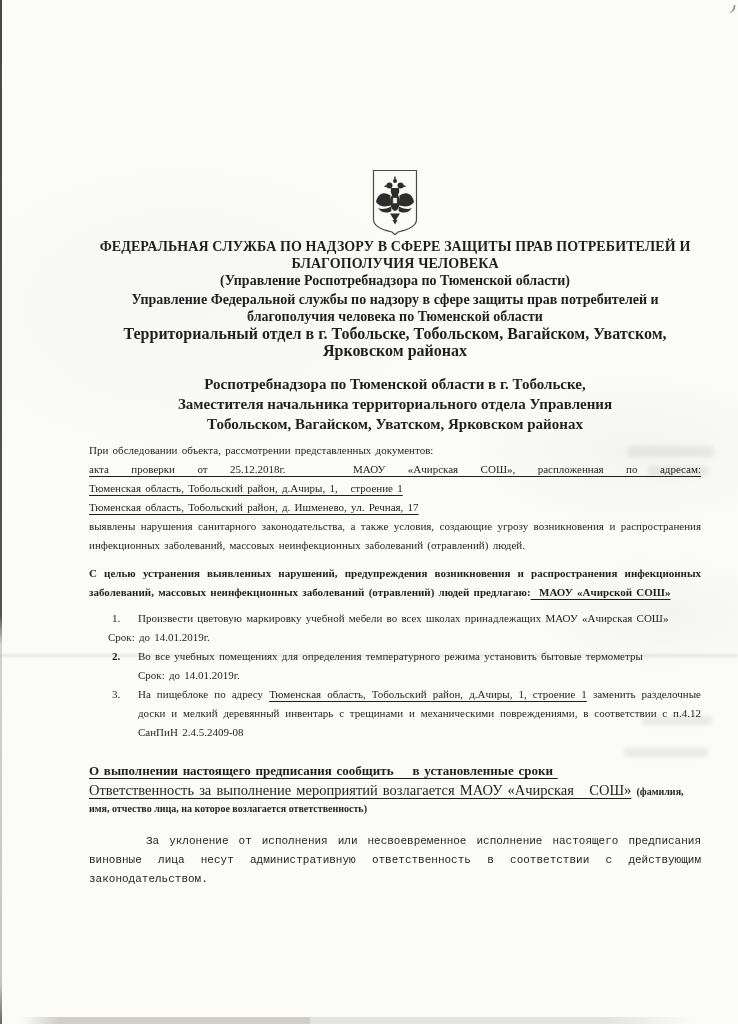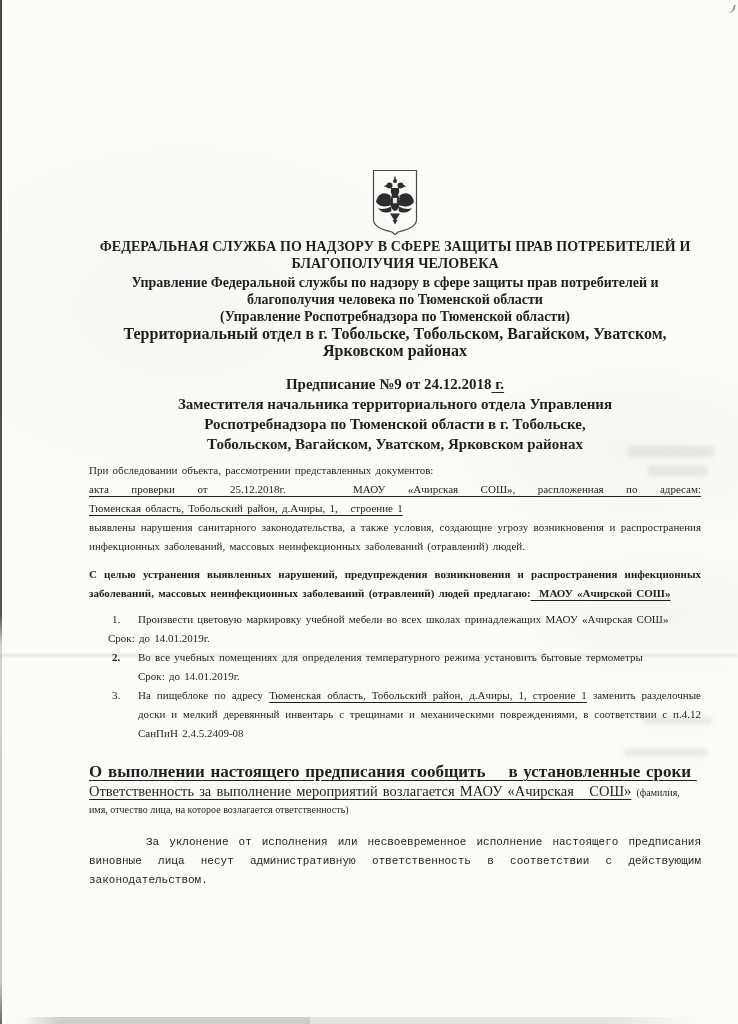--- a/index.html
+++ b/index.html
@@ -52,23 +52,23 @@
   .intro{margin-top:7px;}
   .purpose{margin-top:9px;font-weight:bold;}
 
   .olist{margin-top:7px;}
   .oli{display:flex;padding-left:23px;}
   .oli .num{min-width:26px;flex:0 0 26px;}
   .oli .txt{flex:1;}
   .deadline{margin:0;}
   .dl-left{padding-left:19px;}
 
-  .report-line{margin-top:19px;font-size:17px;line-height:19px;word-spacing:1.5px;}
+  .report-line{margin-top:19px;font-size:13px;line-height:19px;word-spacing:1.5px;}
   .resp-line{margin-top:1px;font-size:14.5px;line-height:19px;word-spacing:1.5px;}
-  .small{font-size:10px;word-spacing:normal;}
+  .small{font-size:10px;word-spacing:normal;font-weight:bold;}
   .note2{margin-top:1px;line-height:13px;}
   .liability{margin-top:17px;text-indent:57px;font-family:Liberation Mono, monospace;}
 </style>
 </head>
 <body>
 
 <div class="page">
   <div class="edge-left"></div>
   <div class="edge-bottom"></div>
   <div class="corner-mark"></div>
@@ -100,37 +100,37 @@
           <path d="M22.5,51 h5 l-2.5,4.5 z"></path>
         </g>
         <rect x="22.7" y="28.5" width="4.6" height="6.2" rx="1" fill="#f7f7f4" stroke="#2d2d2d" stroke-width="0.8"></rect>
       </svg>
     </div>
 
     <div class="hdr hdr1">
       <div>ФЕДЕРАЛЬНАЯ СЛУЖБА ПО НАДЗОРУ В СФЕРЕ ЗАЩИТЫ ПРАВ ПОТРЕБИТЕЛЕЙ И</div>
       <div>БЛАГОПОЛУЧИЯ ЧЕЛОВЕКА</div>
     </div>
+    <div class="hdr hdr3">(Управление Роспотребнадзора по Тюменской области)</div>
     <div class="hdr hdr2">
       <div>Управление Федеральной службы по надзору в сфере защиты прав потребителей и</div>
       <div>благополучия человека по Тюменской области</div>
     </div>
-    <div class="hdr hdr3">(Управление Роспотребнадзора по Тюменской области)</div>
     <div class="hdr hdr4">Территориальный отдел в г. Тобольске, Тобольском, Вагайском, Уватском, Ярковском районах</div>
 
     <div class="title-block">
-      <div><span>Предписание №9 от 24.12.2018</span><span class="u">&nbsp;г.</span></div>
+      <div>Роспотребнадзора по Тюменской области в г. Тобольске,</div>
       <div>Заместителя начальника территориального отдела Управления</div>
-      <div>Роспотребнадзора по Тюменской области в г. Тобольске,</div>
       <div>Тобольском, Вагайском, Уватском, Ярковском районах</div>
     </div>
 
     <div class="body intro">При обследовании объекта, рассмотрении представленных документов:</div>
     <div class="body u jlast">акта проверки от 25.12.2018г.&nbsp;&nbsp; МАОУ «Ачирская СОШ», распложенная по адресам:</div>
     <div class="body u">Тюменская область, Тобольский район, д.Ачиры, 1,&nbsp;&nbsp; строение 1</div>
+    <div class="body u">Тюменская область, Тобольский район, д. Ишменево, ул. Речная, 17</div>
     <div class="body j">выявлены нарушения санитарного законодательства, а также условия, создающие угрозу возникновения и распространения инфекционных заболеваний, массовых неинфекционных заболеваний (отравлений) людей.</div>
 
     <div class="body j purpose"><span>С целью устранения выявленных нарушений, предупреждения возникновения и распространения инфекционных заболеваний, массовых неинфекционных заболеваний (отравлений) людей предлагаю:</span><span class="u">&nbsp;&nbsp;МАОУ «Ачирской СОШ»</span></div>
 
     <div class="olist body">
       <div class="oli">
         <span class="num">1.</span>
         <span class="txt j">Произвести цветовую маркировку учебной мебели во всех школах принадлежащих МАОУ «Ачирская СОШ»</span>
       </div>
       <div class="deadline dl-left">Срок: до 14.01.2019г.</div>

